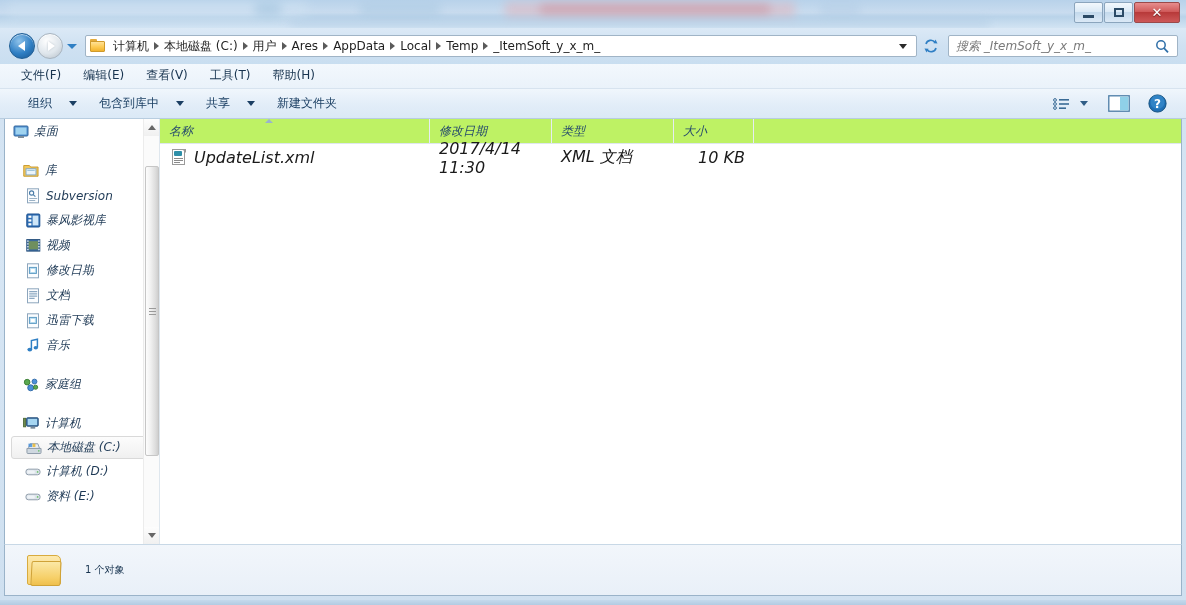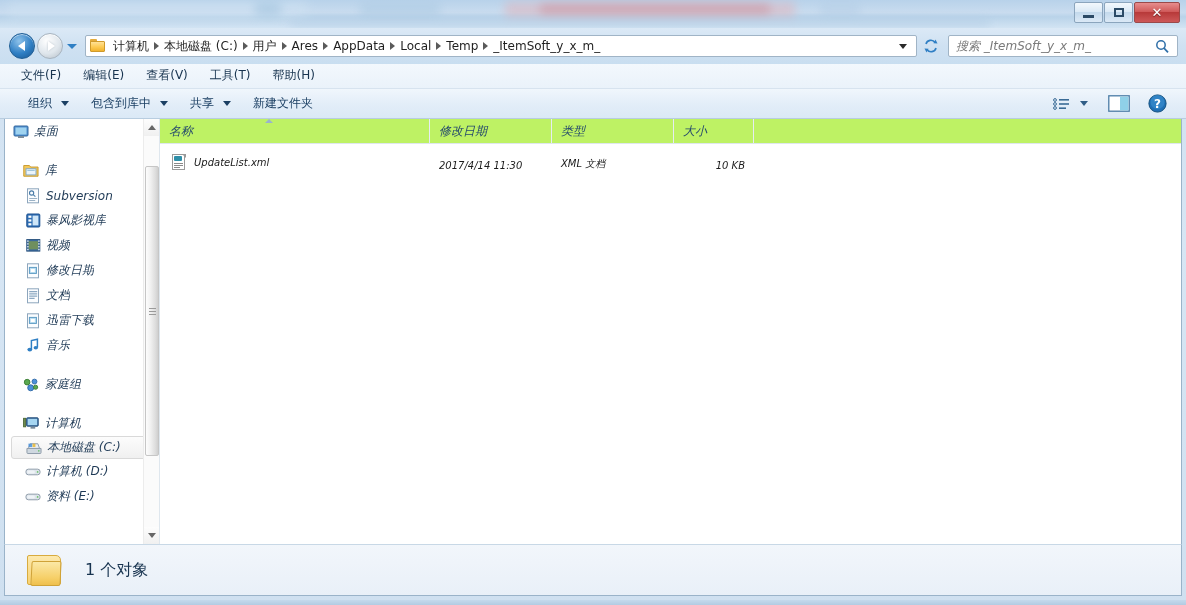--- a/index.html
+++ b/index.html
@@ -216,21 +216,21 @@
     width: 1186px; height: 30px;
     background: linear-gradient(to bottom, #f0f6fc 0%, #e2edf8 55%, #dbe9f6 100%);
     border-bottom: 1px solid #b8cde0;
     display: flex; align-items: center;
     box-sizing: border-box;
   }
   .tb-item {
     font-size: 12px; color: #1b3f63;
     padding: 4px 8px;
     margin-left: 6px;
-    display: flex; align-items: center; gap: 9px;
+    display: flex; align-items: center; gap: 17px;
     white-space: nowrap;
   }
   .tb-item:first-child { margin-left: 20px; }
   .tb-caret {
     width: 0; height: 0;
     border-left: 4px solid transparent; border-right: 4px solid transparent;
     border-top: 5px solid #1b3f63;
   }
   .tb-right { margin-left: auto; display: flex; align-items: center; }
   .tb-icon-btn {
@@ -362,22 +362,22 @@
     left: 50%; top: 0;
     margin-left: -30px;
     width: 0; height: 0;
     border-left: 4px solid transparent; border-right: 4px solid transparent;
     border-bottom: 4px solid #9ab4cc;
   }
 
   #filerows { flex: 1; }
   .file-row {
     height: 27px;
-    display: flex; align-items: flex-end;
-    font-size: 10px; color: #1a1a1a;
+    display: flex; align-items: center;
+    font-size: 16px; color: #1a1a1a;
   }
   .cell { display: flex; align-items: center; box-sizing: border-box; }
   .cell.name { width: 270px; padding-left: 11px; gap: 7px; }
   .cell.date { width: 122px; padding-left: 9px; }
   .cell.type { width: 122px; padding-left: 9px; }
   .cell.size { width: 80px; padding-right: 9px; justify-content: flex-end; }
 
   .xml-icon {
     width: 16px; height: 17px; position: relative; flex: none;
   }
@@ -434,21 +434,21 @@
   }
   #status-folder .front {
     position: absolute; left: 4px; top: 8px;
     width: 30px; height: 25px;
     background: linear-gradient(to bottom, #fbe8a6 0%, #f6cf67 70%, #eebf4d 100%);
     border: 1px solid #cfa238;
     border-radius: 2px;
     box-sizing: border-box;
     transform: skewX(-3deg);
   }
-  #status-text { font-size: 16px; color: #17334f; }
+  #status-text { font-size: 10px; color: #17334f; }
 
   #watermark {
     position: absolute;
     right: 14px; top: 572px;
     font-family: "DejaVu Sans Mono", "Liberation Mono", monospace;
     font-size: 14px;
     color: #d3dde5;
     letter-spacing: 1px;
     white-space: nowrap;
   }

